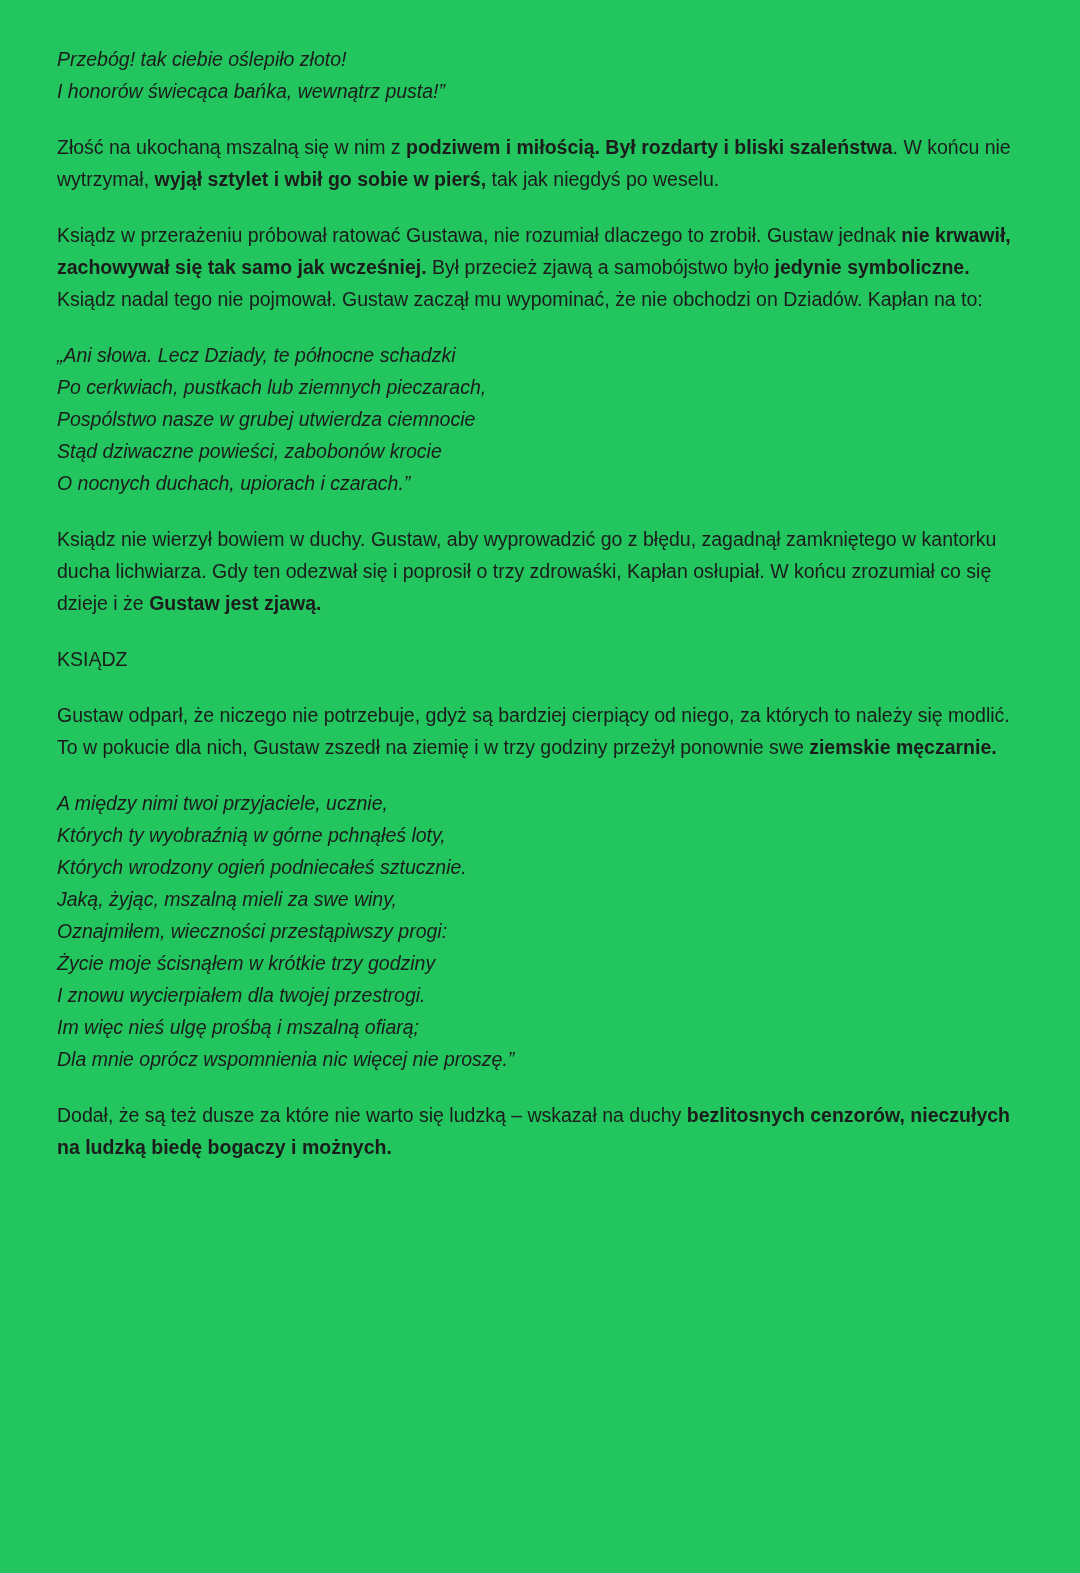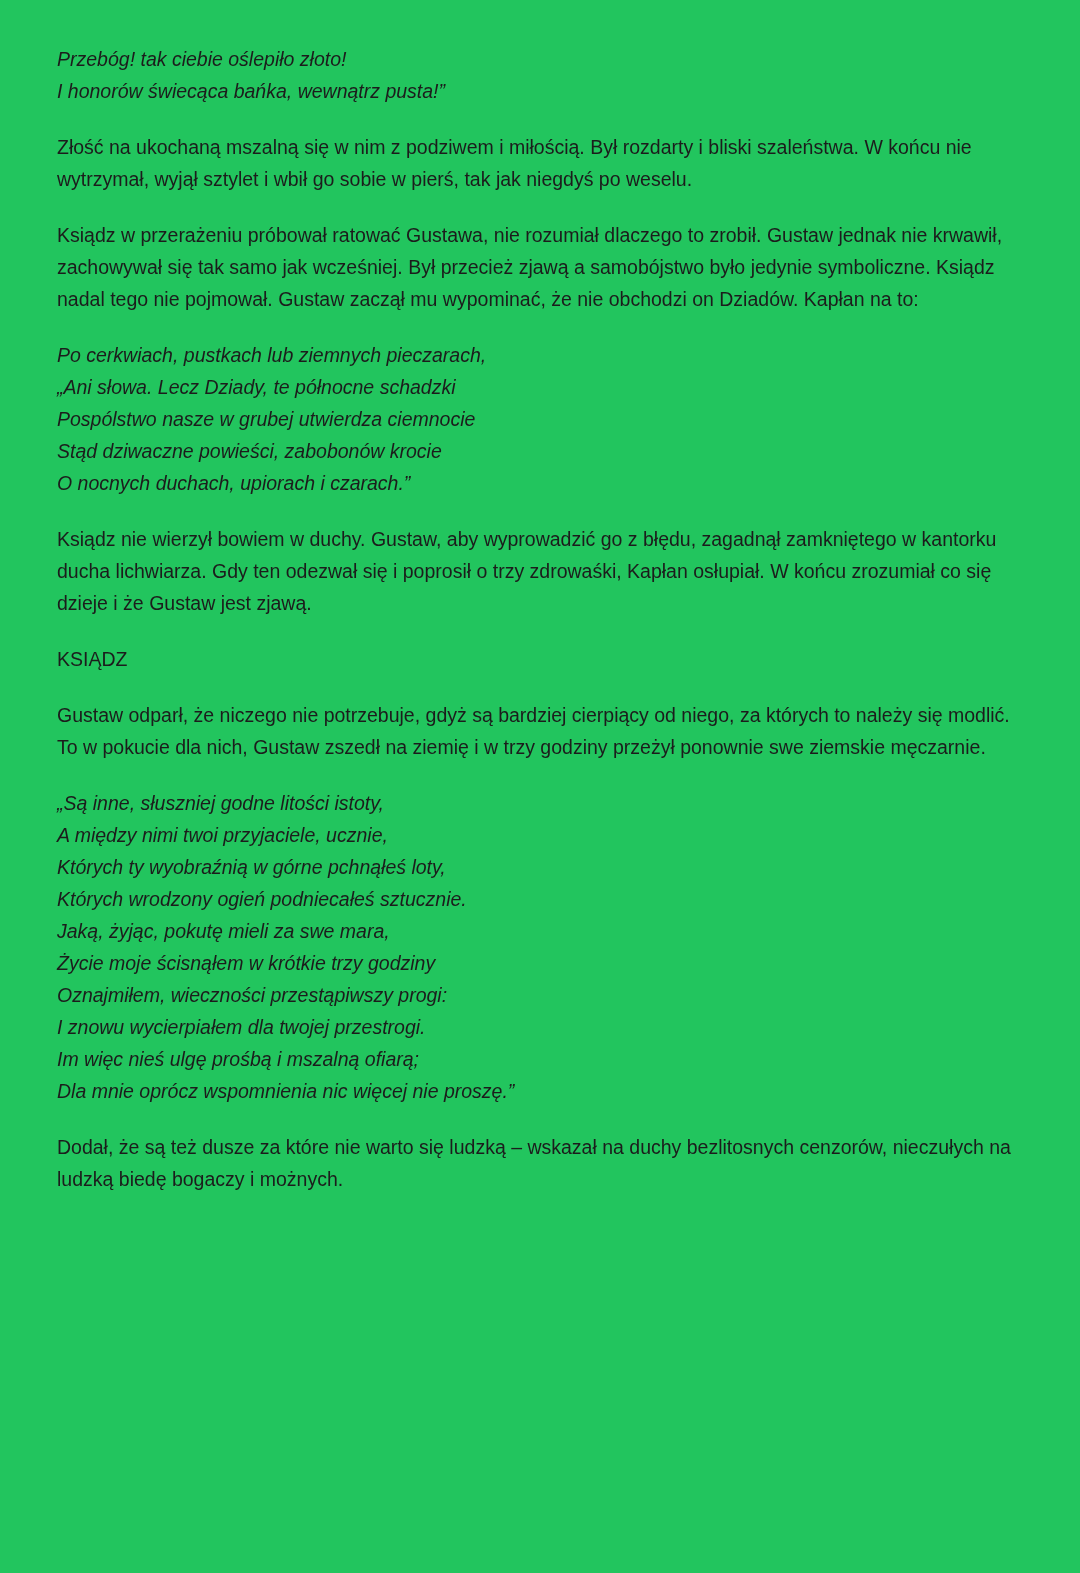--- a/index.html
+++ b/index.html
@@ -28,21 +28,21 @@
     font-weight: 400;
     color: #1c1c1c;
   }
   .verse {
     font-style: italic;
   }
   .verse .vline {
     display: block;
   }
   .b {
-    font-weight: 400;
+    font-weight: 700;
   }
   .heading {
     font-weight: 700;
   }
 </style>
 </head>
 <body>
 
 <main class="page">
   <div class="content">
@@ -51,42 +51,41 @@
         <span class="vline">Przebóg! tak ciebie oślepiło złoto!</span>
         <span class="vline">I honorów świecąca bańka, wewnątrz pusta!”</span>
       </p>
 
     <p class="block"><span>Złość na ukochaną mszalną się w nim z </span><span class="b">podziwem i miłością. Był rozdarty i bliski szaleństwa</span><span>. W końcu nie wytrzymał, </span><span class="b">wyjął sztylet i wbił go sobie w pierś,</span><span> tak jak niegdyś po weselu.</span></p>
 
 
     <p class="block"><span>Ksiądz w przerażeniu próbował ratować Gustawa, nie rozumiał dlaczego to zrobił. Gustaw jednak </span><span class="b">nie krwawił, zachowywał się tak samo jak wcześniej.</span><span> Był przecież zjawą a samobójstwo było </span><span class="b">jedynie symboliczne.</span><span> Ksiądz nadal tego nie pojmował. Gustaw zaczął mu wypominać, że nie obchodzi on Dziadów. Kapłan na to:</span></p>
 
     <p class="block verse">
+        <span class="vline">„Ani słowa. Lecz Dziady, te północne schadzki</span>
         <span class="vline">Po cerkwiach, pustkach lub ziemnych pieczarach,</span>
-        <span class="vline">„Ani słowa. Lecz Dziady, te północne schadzki</span>
         <span class="vline">Pospólstwo nasze w grubej utwierdza ciemnocie</span>
         <span class="vline">Stąd dziwaczne powieści, zabobonów krocie</span>
         <span class="vline">O nocnych duchach, upiorach i czarach.”</span>
       </p>
 
     <p class="block"><span>Ksiądz nie wierzył bowiem w duchy. Gustaw, aby wyprowadzić go z błędu, zagadnął zamkniętego w kantorku ducha lichwiarza. Gdy ten odezwał się i poprosił o trzy zdrowaśki, Kapłan osłupiał. W końcu zrozumiał co się dzieje i że </span><span class="b">Gustaw jest zjawą.</span></p>
 
     <p class="block heading">KSIĄDZ</p>
 
 
     <p class="block"><span>Gustaw odparł, że niczego nie potrzebuje, gdyż są bardziej cierpiący od niego, za których to należy się modlić. To w pokucie dla nich, Gustaw zszedł na ziemię i w trzy godziny przeżył ponownie swe </span><span class="b">ziemskie męczarnie.</span></p>
 
     <p class="block verse">
-        <span class="vline">„Są inne, słuszniej godne litości istoty,</span>
         <span class="vline">A między nimi twoi przyjaciele, ucznie,</span>
         <span class="vline">Których ty wyobraźnią w górne pchnąłeś loty,</span>
         <span class="vline">Których wrodzony ogień podniecałeś sztucznie.</span>
-        <span class="vline">Jaką, żyjąc, pokutę mieli za swe mara,</span>
+        <span class="vline">Jaką, żyjąc, mszalną mieli za swe winy,</span>
+        <span class="vline">Oznajmiłem, wieczności przestąpiwszy progi:</span>
         <span class="vline">Życie moje ścisnąłem w krótkie trzy godziny</span>
-        <span class="vline">Oznajmiłem, wieczności przestąpiwszy progi:</span>
         <span class="vline">I znowu wycierpiałem dla twojej przestrogi.</span>
         <span class="vline">Im więc nieś ulgę prośbą i mszalną ofiarą;</span>
         <span class="vline">Dla mnie oprócz wspomnienia nic więcej nie proszę.”</span>
       </p>
 
     <p class="block"><span>Dodał, że są też dusze za które nie warto się ludzką – wskazał na duchy </span><span class="b">bezlitosnych cenzorów, nieczułych na ludzką biedę bogaczy i możnych.</span></p>
 
   </div>
 </main>
 

